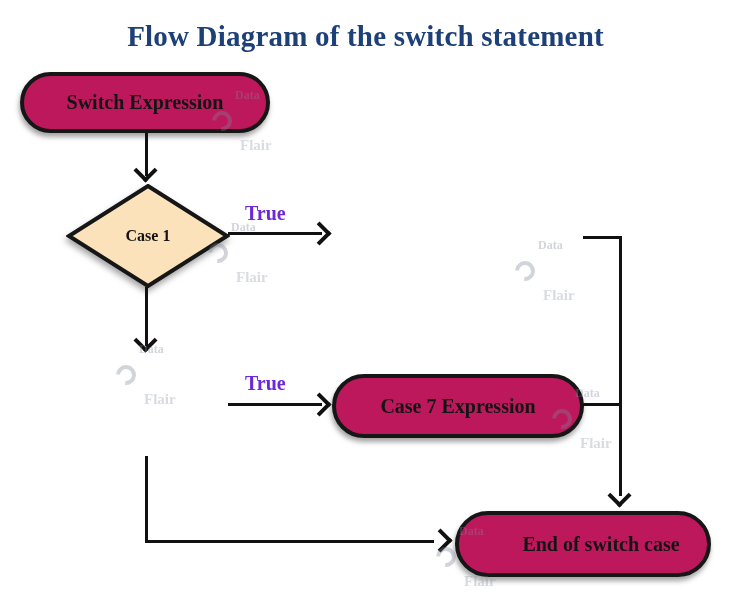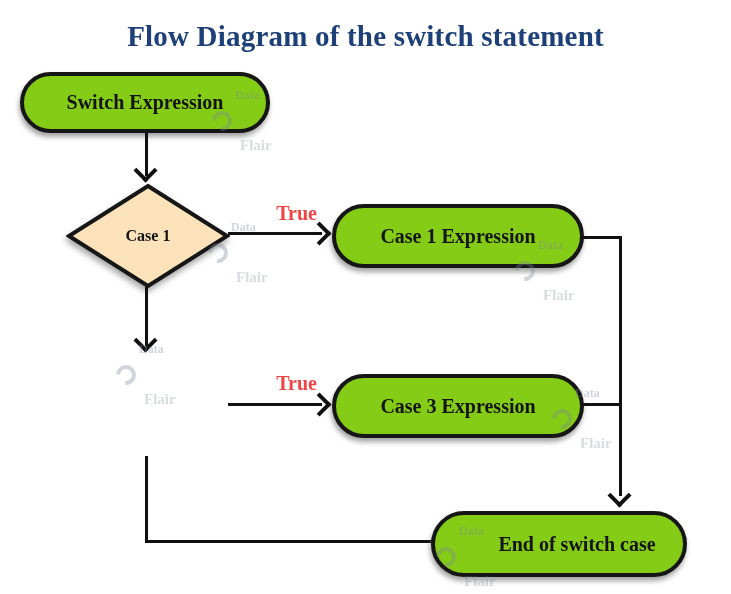--- a/index.html
+++ b/index.html
@@ -5,39 +5,39 @@
   html,body{margin:0;padding:0;background:#ffffff;}
   .canvas{
     position:relative;width:731px;height:594px;background:#ffffff;
     font-family:Liberation Serif, serif;overflow:hidden;
   }
   .title{
     position:absolute;left:0;right:0;top:20px;text-align:center;
     font-size:29px;font-weight:bold;color:#1c4077;letter-spacing:.2px;
   }
   .pill{
-    position:absolute;background:#84cc16;border:4px solid #161616;border-radius:33px;
+    position:absolute;background:#be185d;border:4px solid #161616;border-radius:33px;
     box-shadow:-1px 4px 5px rgba(90,90,90,.55);
     display:flex;align-items:center;justify-content:center;
     font-size:20px;font-weight:bold;color:#141414;box-sizing:border-box;
     text-align:center;
   }
   .diamond{position:absolute;filter:drop-shadow(-1px 4px 3px rgba(90,90,90,.55));}
   .diamond svg{display:block;}
   .diamond .lbl{
     position:absolute;inset:0;display:flex;align-items:center;justify-content:center;
     font-size:16px;font-weight:bold;color:#141414;
   }
   .line{position:absolute;background:#111;}
   .chev{position:absolute;width:13px;height:13px;border:0 solid #111;transform:rotate(45deg);}
   .chev.down{border-right-width:4px;border-bottom-width:4px;}
   .chev.right{border-top-width:4px;border-right-width:4px;}
   .elabel{
-    position:absolute;width:72px;text-align:right;
-    font-size:20px;font-weight:bold;color:#ef4444;
+    position:absolute;width:72px;text-align:left;
+    font-size:20px;font-weight:bold;color:#6d28d9;
   }
   .wm{
     position:absolute;display:flex;align-items:center;gap:3px;
     color:#7d8698;opacity:.35;font-weight:bold;pointer-events:none;
   }
   .wm .ring{
     width:12px;height:12px;border:4px solid currentColor;border-left-color:transparent;
     border-radius:50%;transform:rotate(-40deg);flex:0 0 auto;
   }
   .wm .txt{display:flex;flex-direction:column;line-height:11px;font-size:12px;gap:39px;}
@@ -61,47 +61,44 @@
     <svg width="164" height="104" viewBox="0 0 164 104">
       <polygon points="82,2 161,52 82,102 3,52" fill="#fbe2ba" stroke="#161616" stroke-width="4"></polygon>
     </svg>
     <div class="lbl">Case 1</div>
   </div>
 
   <div class="elabel" style="left:245px;top:202px;">True</div>
   <div class="line" style="left:228px;top:232px;width:94px;height:3px;"></div>
   <div class="chev right" style="left:311px;top:225px;"></div>
 
-  <div class="pill" style="left:332px;top:204px;width:252px;height:64px;">
-    <span>Case 1 Expression</span>
-  </div>
 
   <div class="line" style="left:583px;top:236px;width:39px;height:3px;"></div>
   <div class="line" style="left:619px;top:236px;width:3px;height:260px;"></div>
   <div class="chev down" style="left:611px;top:487px;"></div>
 
   <div class="line" style="left:145px;top:287px;width:3px;height:59px;"></div>
   <div class="chev down" style="left:137px;top:332px;"></div>
 
 
   <div class="elabel" style="left:245px;top:372px;">True</div>
   <div class="line" style="left:228px;top:403px;width:94px;height:3px;"></div>
   <div class="chev right" style="left:311px;top:396px;"></div>
 
   <div class="pill" style="left:332px;top:374px;width:252px;height:64px;">
-    <span>Case 3 Expression</span>
+    <span>Case 7 Expression</span>
   </div>
 
   <div class="line" style="left:583px;top:403px;width:37px;height:3px;"></div>
 
   <div class="line" style="left:145px;top:456px;width:3px;height:87px;"></div>
   <div class="line" style="left:145px;top:540px;width:289px;height:3px;"></div>
   <div class="chev right" style="left:432px;top:532px;"></div>
 
-  <div class="pill" style="left:431px;top:511px;width:256px;height:66px;padding-left:36px;">
+  <div class="pill" style="left:455px;top:511px;width:256px;height:66px;padding-left:36px;">
     <span>End of switch case</span>
   </div>
 
   <div class="wm" style="left:212px;top:90px;">
     <span class="ring"></span>
     <span class="txt">
         <span>Data</span>
         <span class="l2">Flair</span>
       </span>
   </div>

